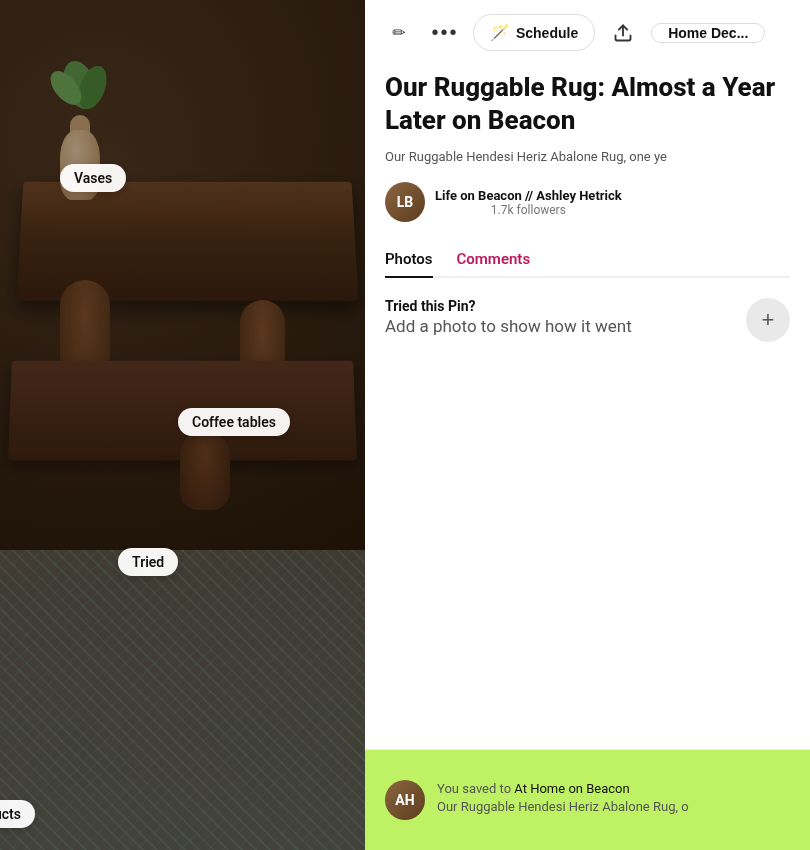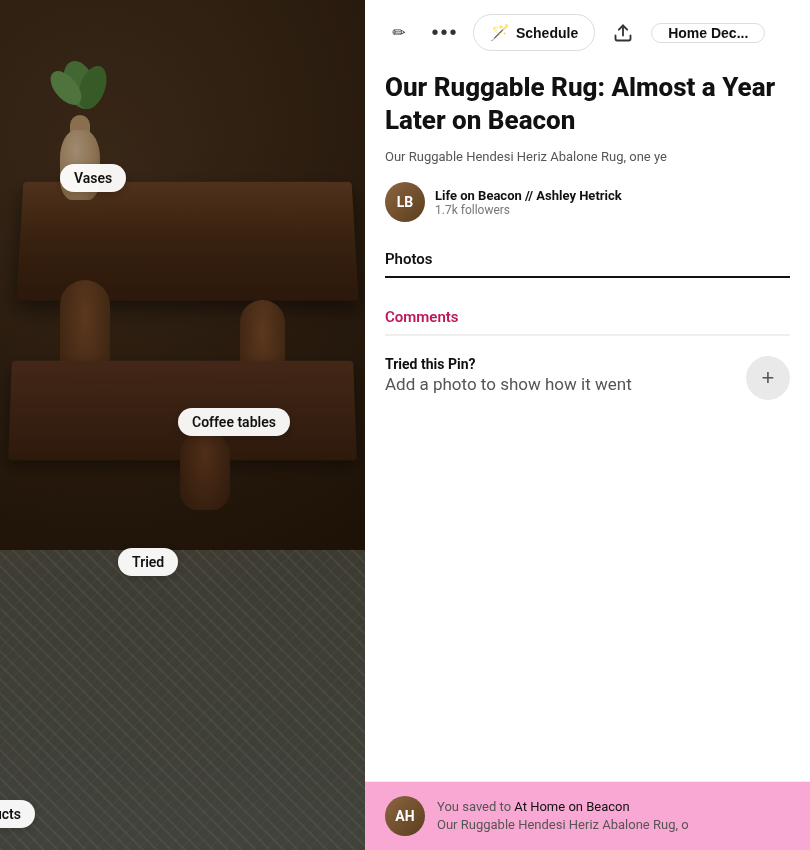--- a/index.html
+++ b/index.html
@@ -288,20 +288,21 @@
       color: #555;
       margin-bottom: 16px;
       line-height: 1.4;
     }
 
     .author-row {
       display: flex;
       align-items: center;
       gap: 10px;
       margin-bottom: 20px;
+      text-align: center;
     }
 
     .avatar {
       width: 40px;
       height: 40px;
       border-radius: 50%;
       background: linear-gradient(135deg, #8b6540 0%, #5c3d1e 100%);
       flex-shrink: 0;
       overflow: hidden;
       display: flex;
@@ -327,21 +328,20 @@
       font-size: 12px;
       color: #777;
     }
 
     
     .tabs {
       display: flex;
       gap: 24px;
       border-bottom: 2px solid #eee;
       margin-bottom: 20px;
-      flex-direction: column;
     }
 
     .tab {
       padding: 8px 0;
       font-size: 15px;
       font-weight: 600;
       color: #be185d;
       cursor: pointer;
       border-bottom: 2px solid transparent;
       margin-bottom: -2px;
@@ -386,26 +386,26 @@
       align-items: center;
       justify-content: center;
       font-size: 22px;
       color: #555;
       flex-shrink: 0;
       align-self: center;
     }
 
     
     .saved-bar {
-      padding: 14px 20px;
-      display: flex;
-      align-items: center;
+      padding: 30px 20px;
+      display: flex;
+      align-items: flex-start;
       gap: 12px;
       border-top: 1px solid #eee;
-      background: #f9a8d4;
+      background: #bef264;
       flex-shrink: 0;
     }
 
     .saved-avatar {
       width: 40px;
       height: 40px;
       border-radius: 50%;
       background: linear-gradient(135deg, #8b6540 0%, #5c3d1e 100%);
       flex-shrink: 0;
       display: flex;

